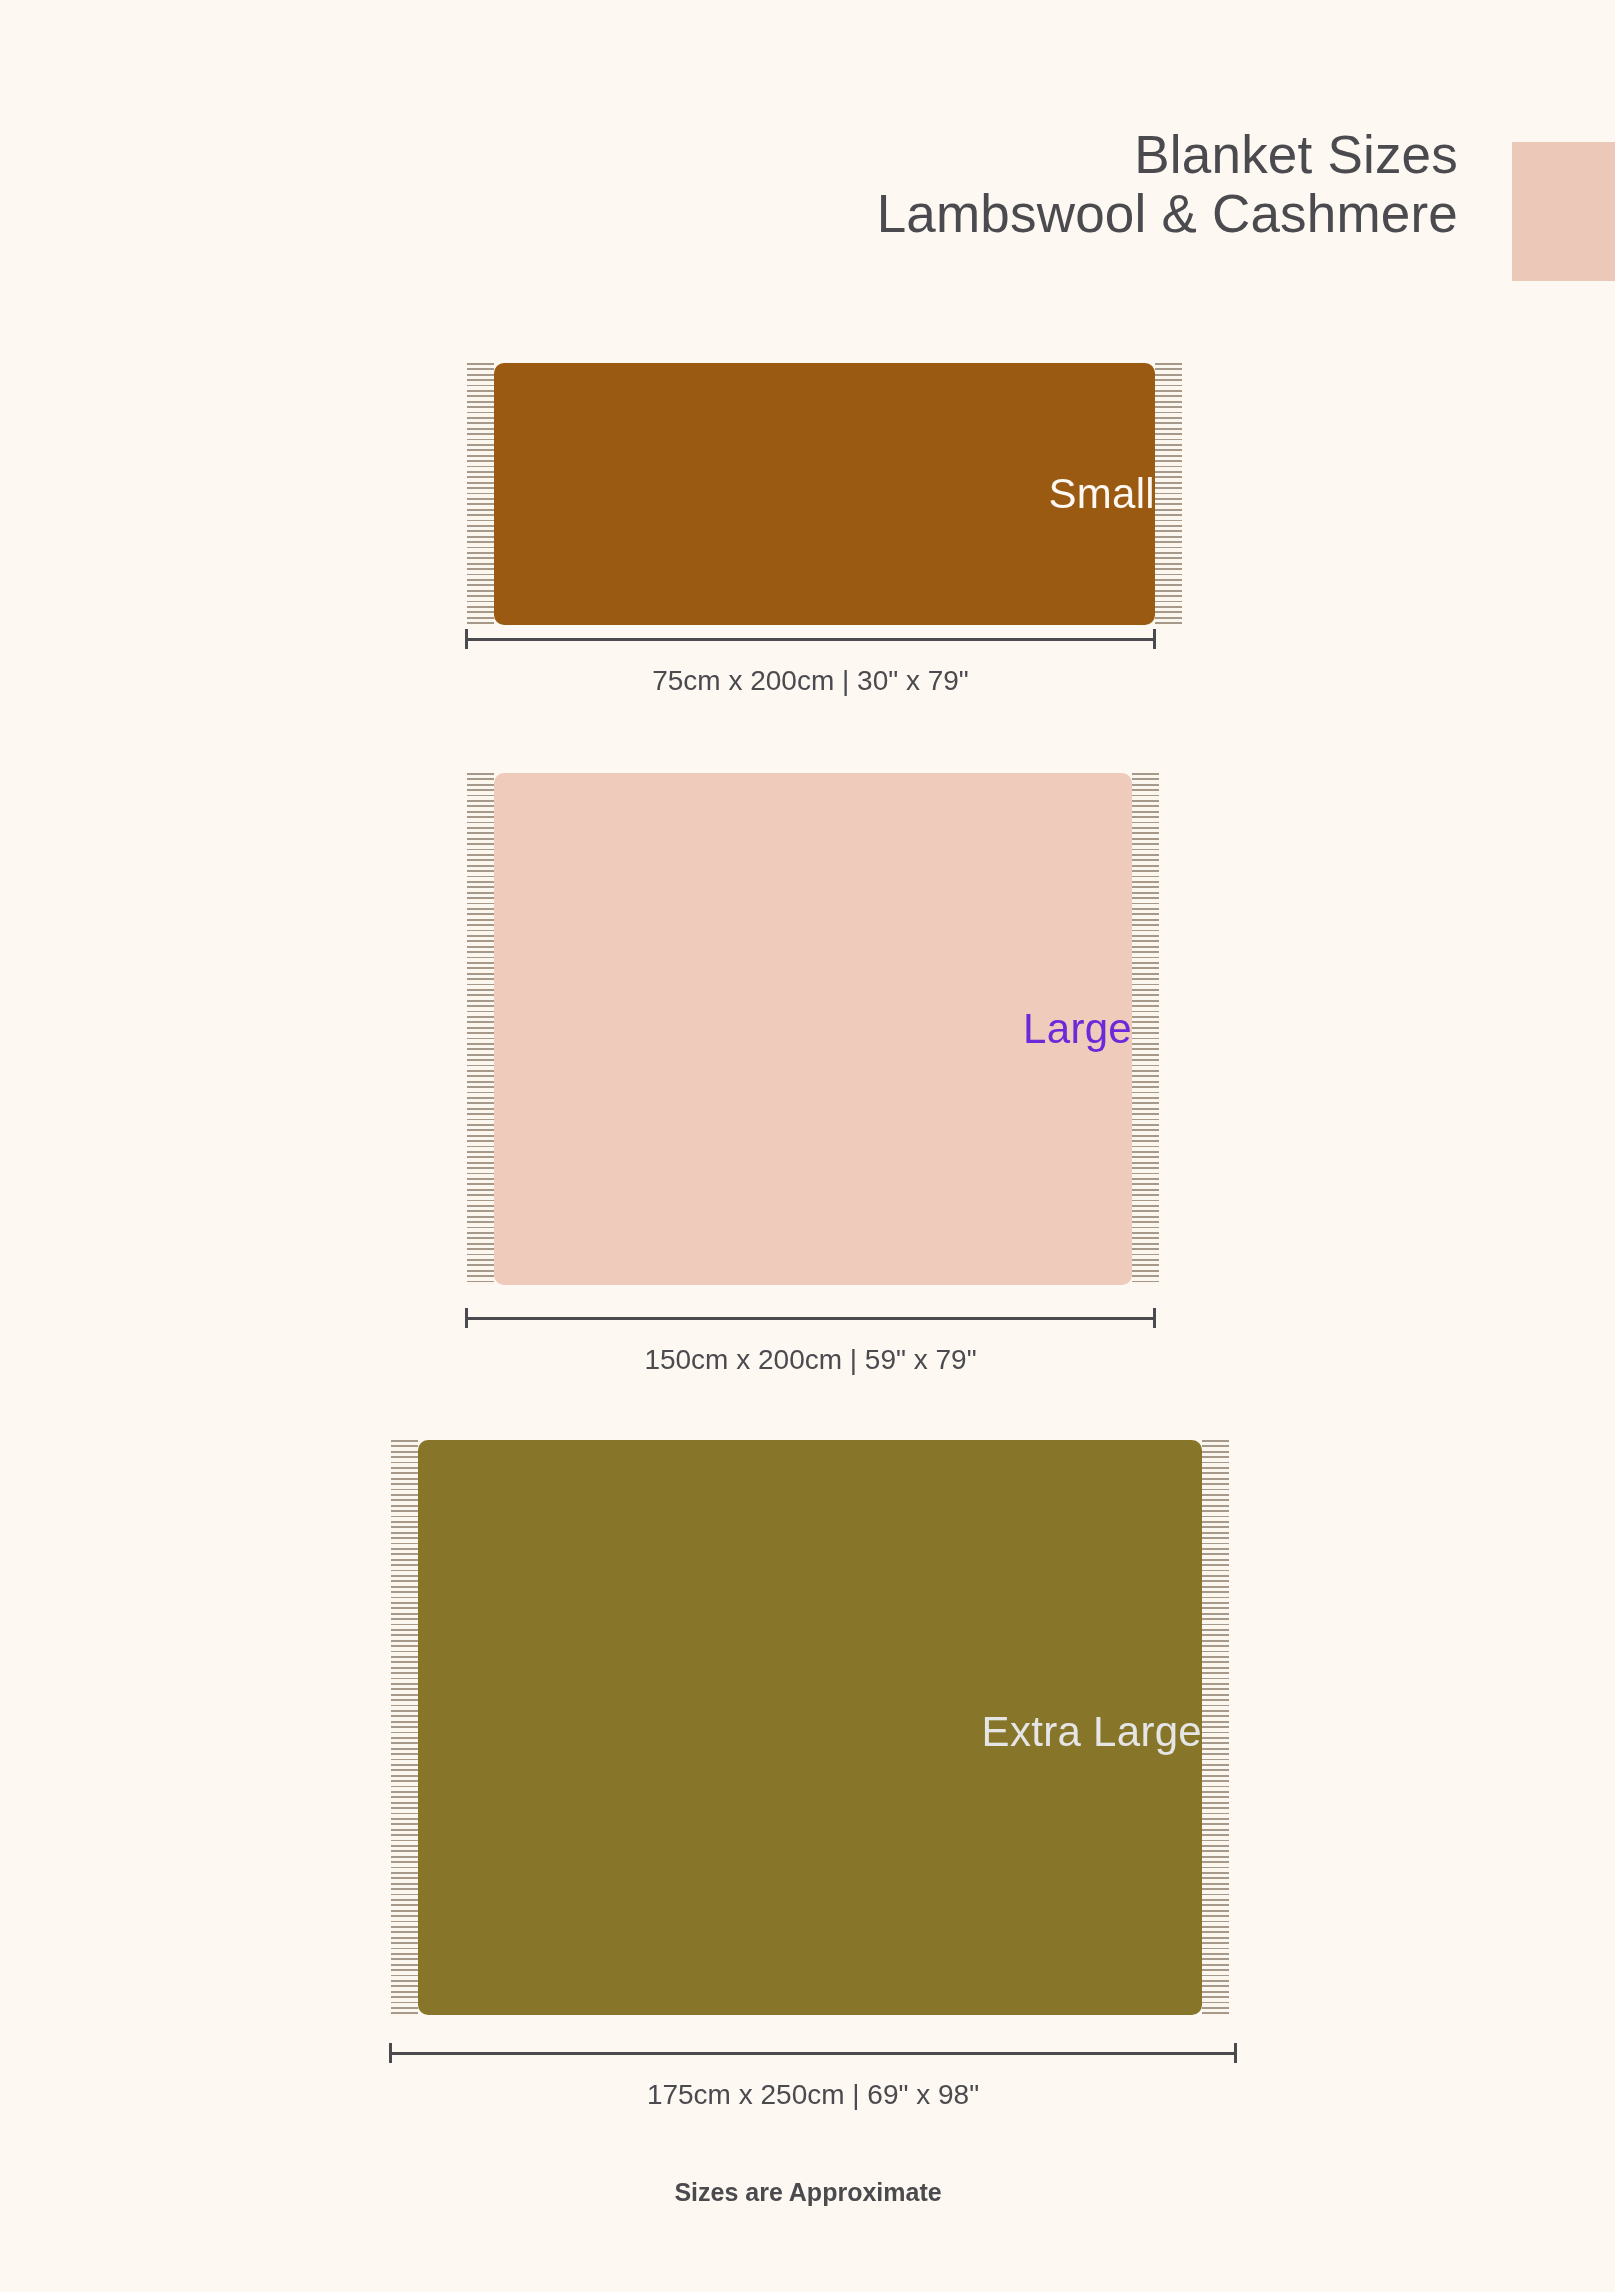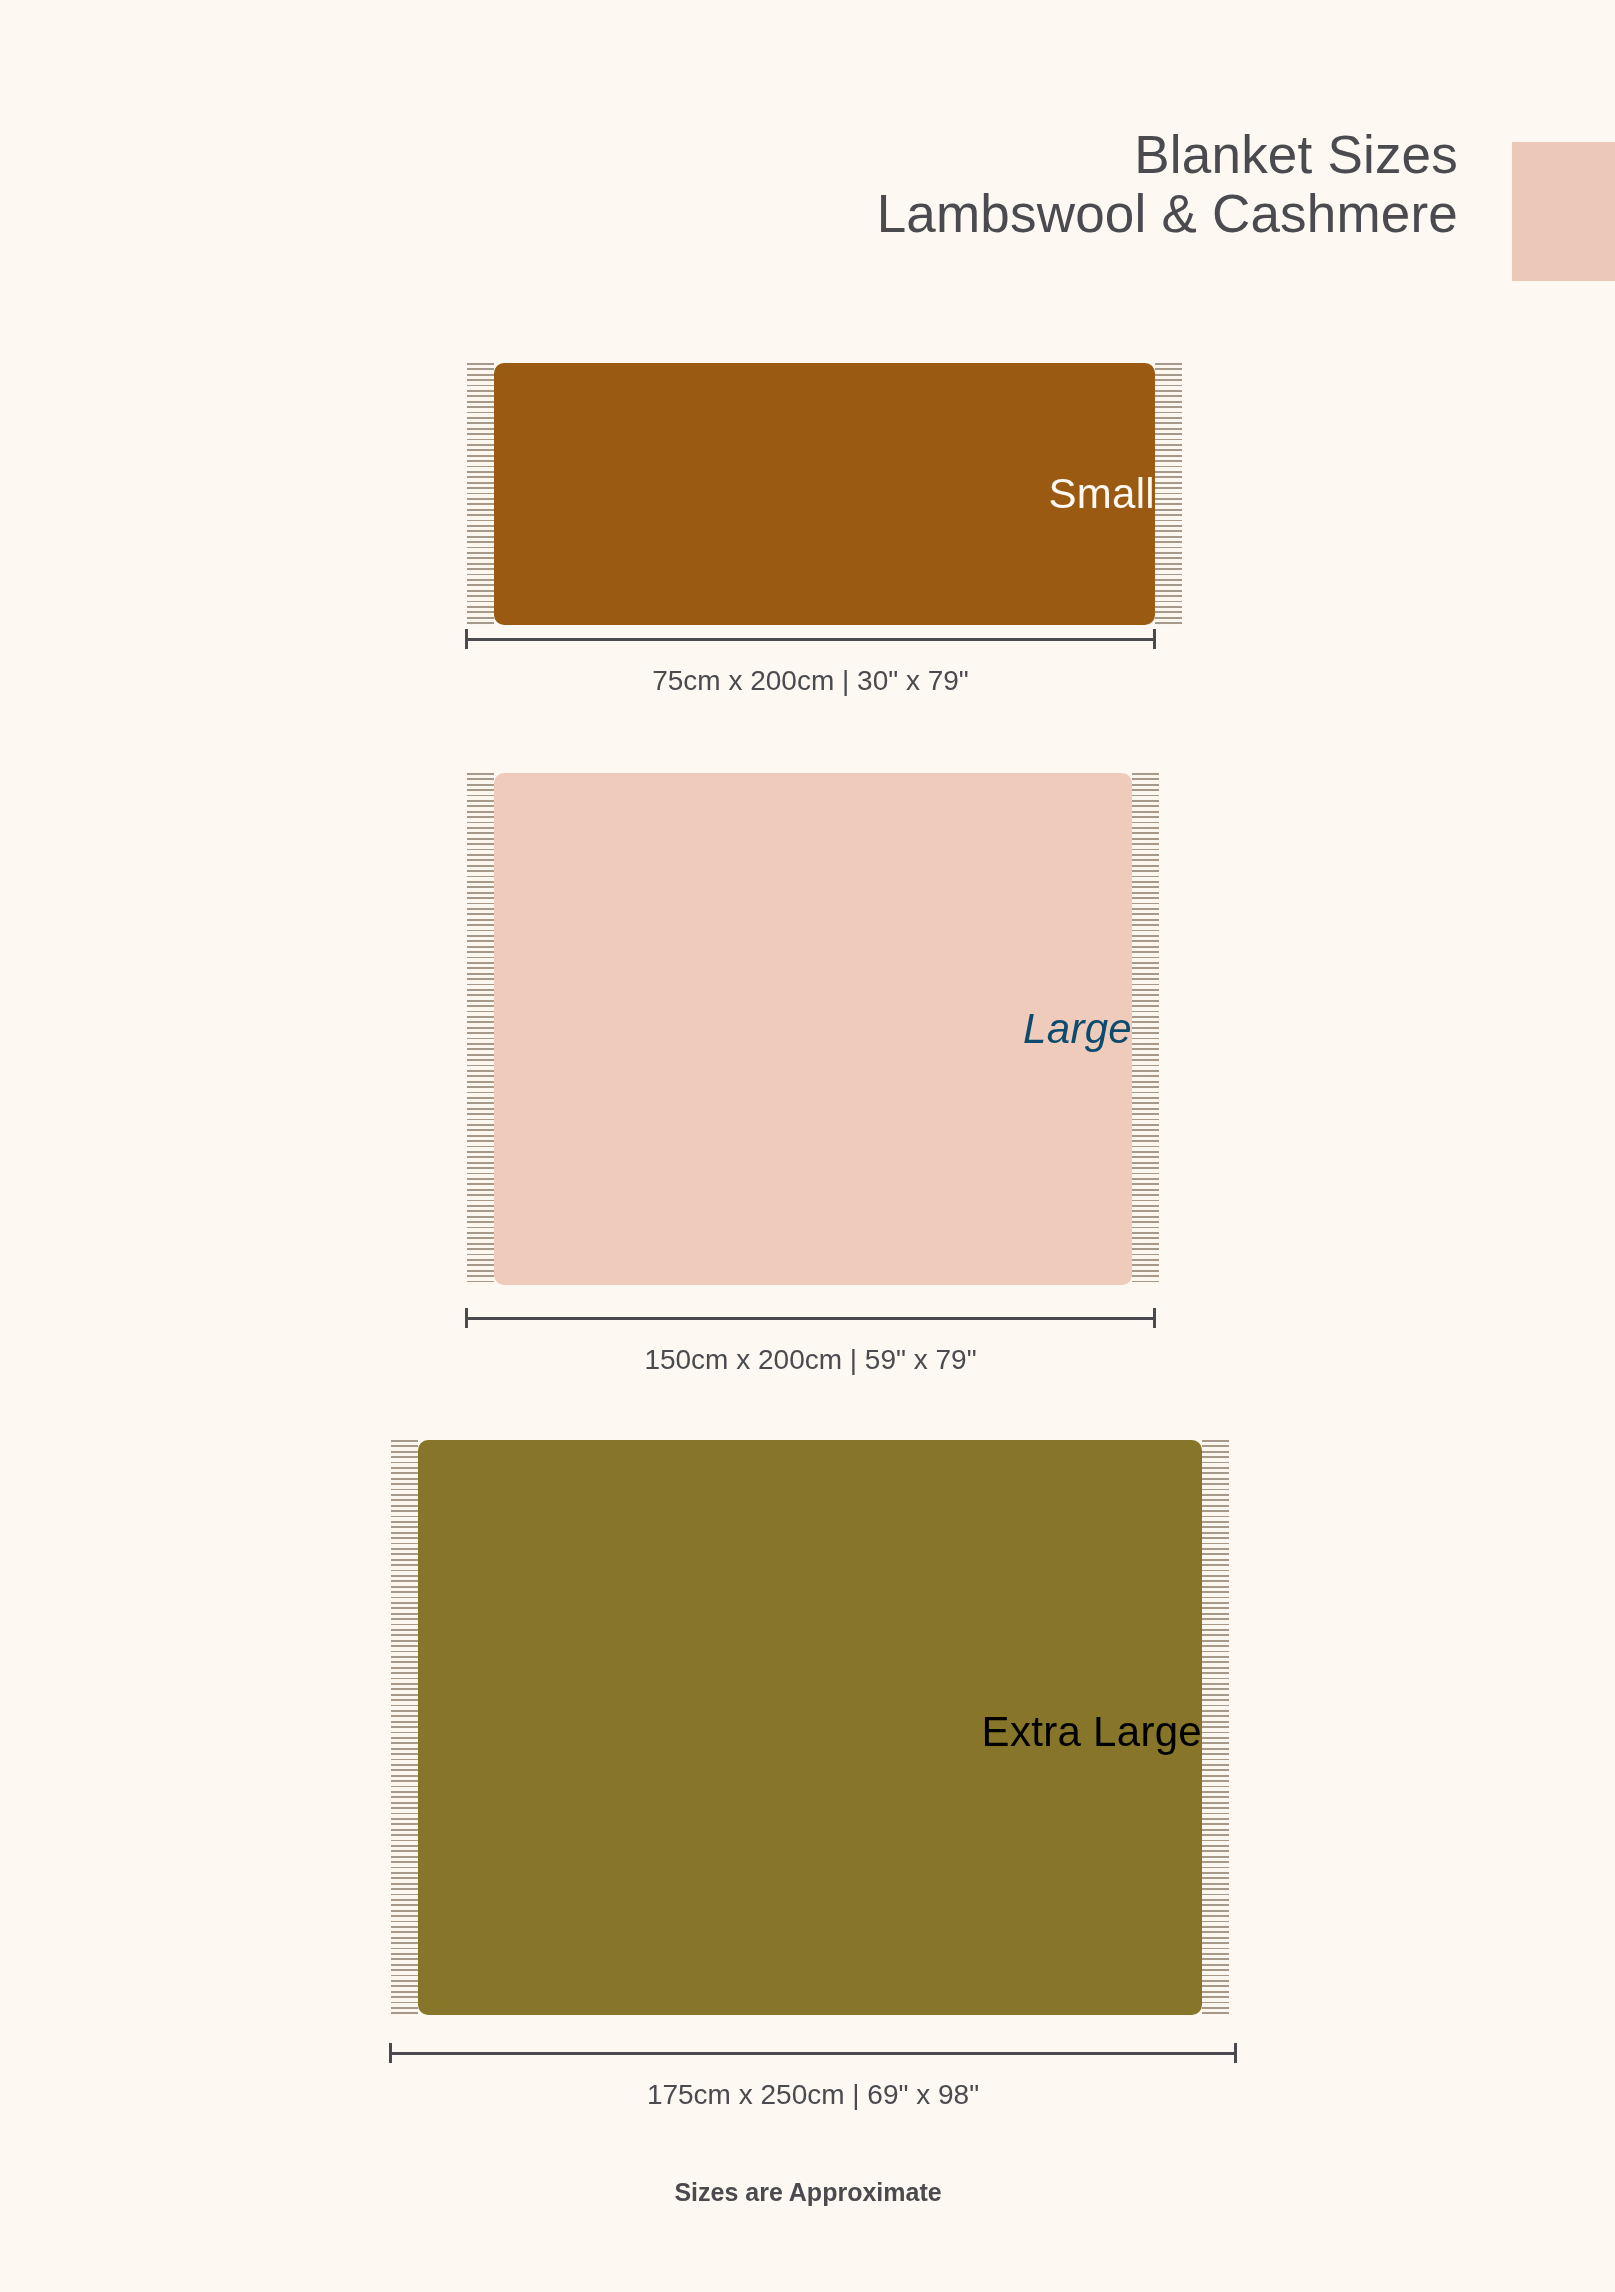--- a/index.html
+++ b/index.html
@@ -152,37 +152,37 @@
   <div class="cap cap-left"></div>
   <div class="bar"></div>
   <div class="cap cap-right"></div>
 </div>
 <div class="dim-text" style="left:465px; top:665px; width:691px;">75cm x 200cm | 30" x 79"</div>
 
 <div class="blanket-group" style="left:467px; top:773px; width:692px; height:512px;">
   <div class="blanket" style="width:692px; height:512px;">
     <div class="fringe fringe-left"></div>
     <div class="blanket-body" style="background:#EECBBA;">
-      <span class="blanket-label" style="color:#0c4a6e;font-style:italic;">Large</span>
+      <span class="blanket-label" style="color:#6d28d9;">Large</span>
     </div>
     <div class="fringe fringe-right"></div>
   </div>
 </div>
 <div class="dim-rule" style="left:465px; top:1308px; width:691px;">
   <div class="cap cap-left"></div>
   <div class="bar"></div>
   <div class="cap cap-right"></div>
 </div>
 <div class="dim-text" style="left:465px; top:1344px; width:691px;">150cm x 200cm | 59" x 79"</div>
 
 <div class="blanket-group" style="left:391px; top:1440px; width:838px; height:575px;">
   <div class="blanket" style="width:838px; height:575px;">
     <div class="fringe fringe-left"></div>
     <div class="blanket-body" style="background:#87762A;">
-      <span class="blanket-label" style="color:#000000;margin-top:8px;">Extra Large</span>
+      <span class="blanket-label" style="color:#e5e5e5;margin-top:8px;">Extra Large</span>
     </div>
     <div class="fringe fringe-right"></div>
   </div>
 </div>
 <div class="dim-rule" style="left:389px; top:2043px; width:848px;">
   <div class="cap cap-left"></div>
   <div class="bar"></div>
   <div class="cap cap-right"></div>
 </div>
 <div class="dim-text" style="left:389px; top:2079px; width:848px;">175cm x 250cm | 69" x 98"</div>

